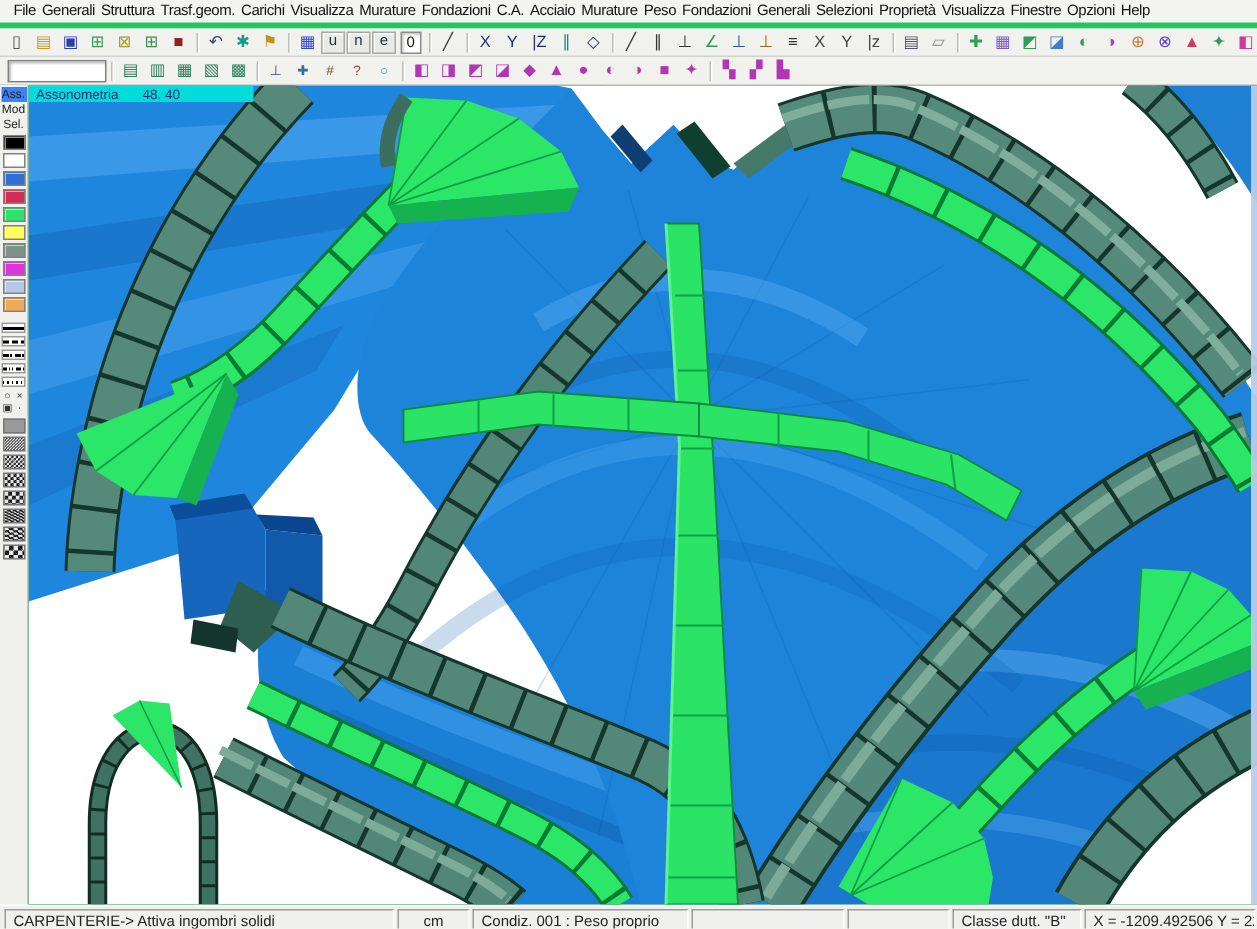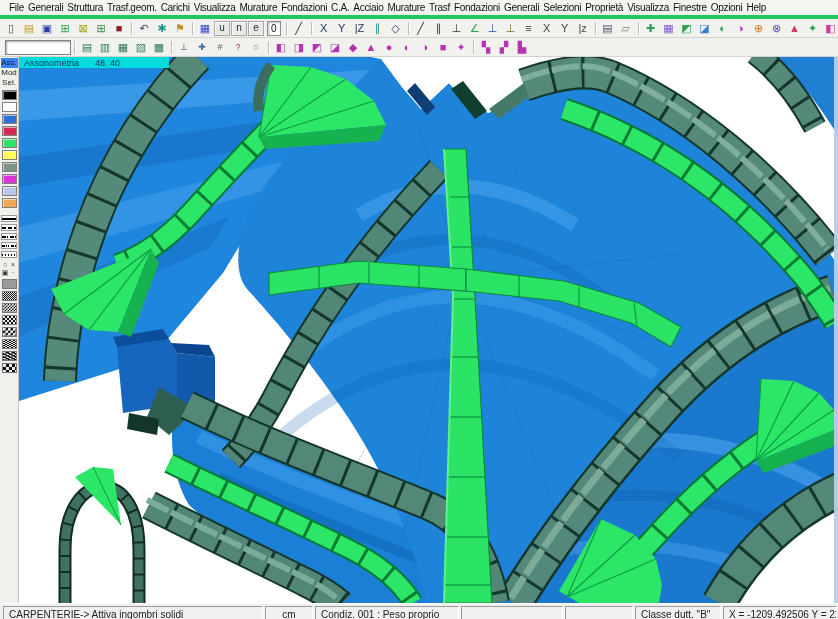--- a/index.html
+++ b/index.html
@@ -73,21 +73,21 @@
     <span class="menu-item">Generali</span>
     <span class="menu-item">Struttura</span>
     <span class="menu-item">Trasf.geom.</span>
     <span class="menu-item">Carichi</span>
     <span class="menu-item">Visualizza</span>
     <span class="menu-item">Murature</span>
     <span class="menu-item">Fondazioni</span>
     <span class="menu-item">C.A.</span>
     <span class="menu-item">Acciaio</span>
     <span class="menu-item">Murature</span>
-    <span class="menu-item">Trasf</span>
+    <span class="menu-item">Peso</span>
     <span class="menu-item">Fondazioni</span>
     <span class="menu-item">Generali</span>
     <span class="menu-item">Selezioni</span>
     <span class="menu-item">Proprietà</span>
     <span class="menu-item">Visualizza</span>
     <span class="menu-item">Finestre</span>
     <span class="menu-item">Opzioni</span>
     <span class="menu-item">Help</span>
   </div>
 

